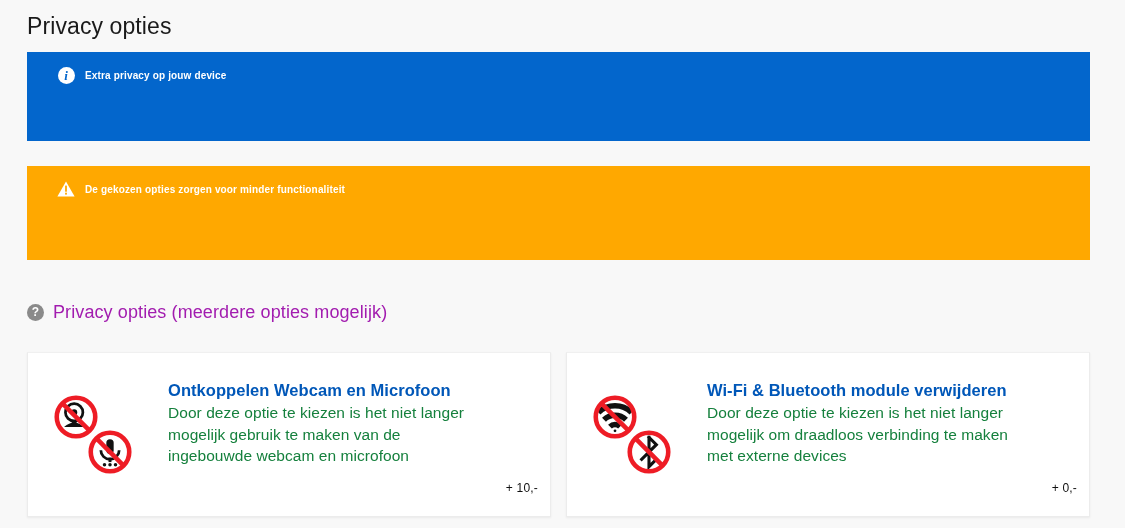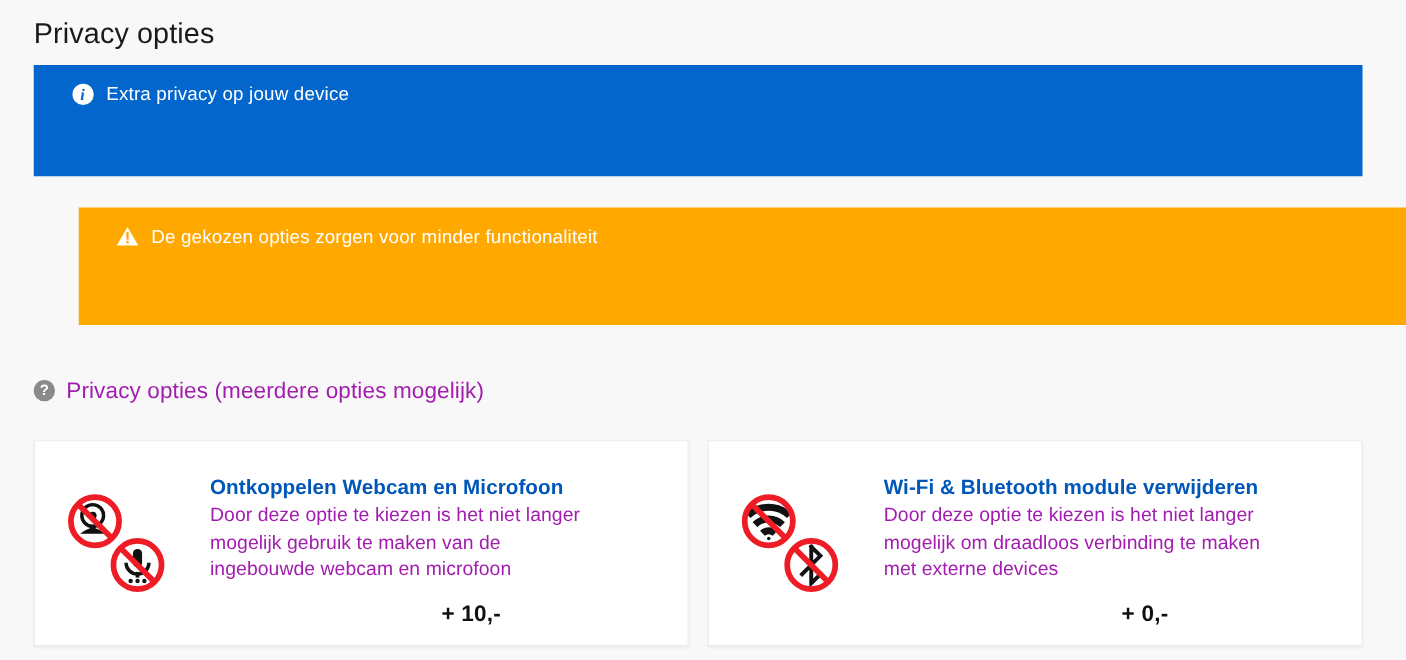--- a/index.html
+++ b/index.html
@@ -46,39 +46,38 @@
   }
   .banner.info {
     top: 52px;
     height: 89px;
     background: #0366cc;
   }
   .banner.warn {
     top: 166px;
     height: 94px;
     background: #ffa800;
-    margin-left: 36px;
   }
 
   .banner-head {
     display: flex;
     align-items: flex-start;
     gap: 0;
   }
   .banner-icon {
     width: 38px;
     flex: 0 0 38px;
     display: flex;
     justify-content: center;
     align-items: center;
     padding-top: 1px;
   }
   .banner-title {
-    font-size: 15px;
-    font-weight: normal;
+    font-size: 10px;
+    font-weight: bold;
     line-height: 20px;
     letter-spacing: 0.15px;
     color: #ffffff;
   }
   .banner-body {
     margin-left: 38px;
     margin-top: 16px;
     font-size: 14.5px;
     line-height: 20px;
     color: #ffffff;
@@ -180,31 +179,31 @@
   .card-title {
     font-size: 16.5px;
     font-weight: bold;
     line-height: 21px;
     color: #0057b8;
     letter-spacing: 0.05px;
   }
   .card-desc {
     font-size: 15.5px;
     line-height: 21.5px;
-    color: #a21caf;
+    color: #15803d;
     margin-top: 1px;
     max-width: 320px;
     letter-spacing: 0.05px;
   }
   .card-price {
     margin-top: 14px;
-    font-size: 18px;
-    font-weight: bold;
+    font-size: 12px;
+    font-weight: normal;
     color: #101010;
-    text-align: center;
+    text-align: right;
     padding-left: 48px;
     letter-spacing: 0.2px;
   }
 </style>
 </head>
 <body>
 
 <div class="page">
 
   <div class="page-title">Privacy opties</div>

